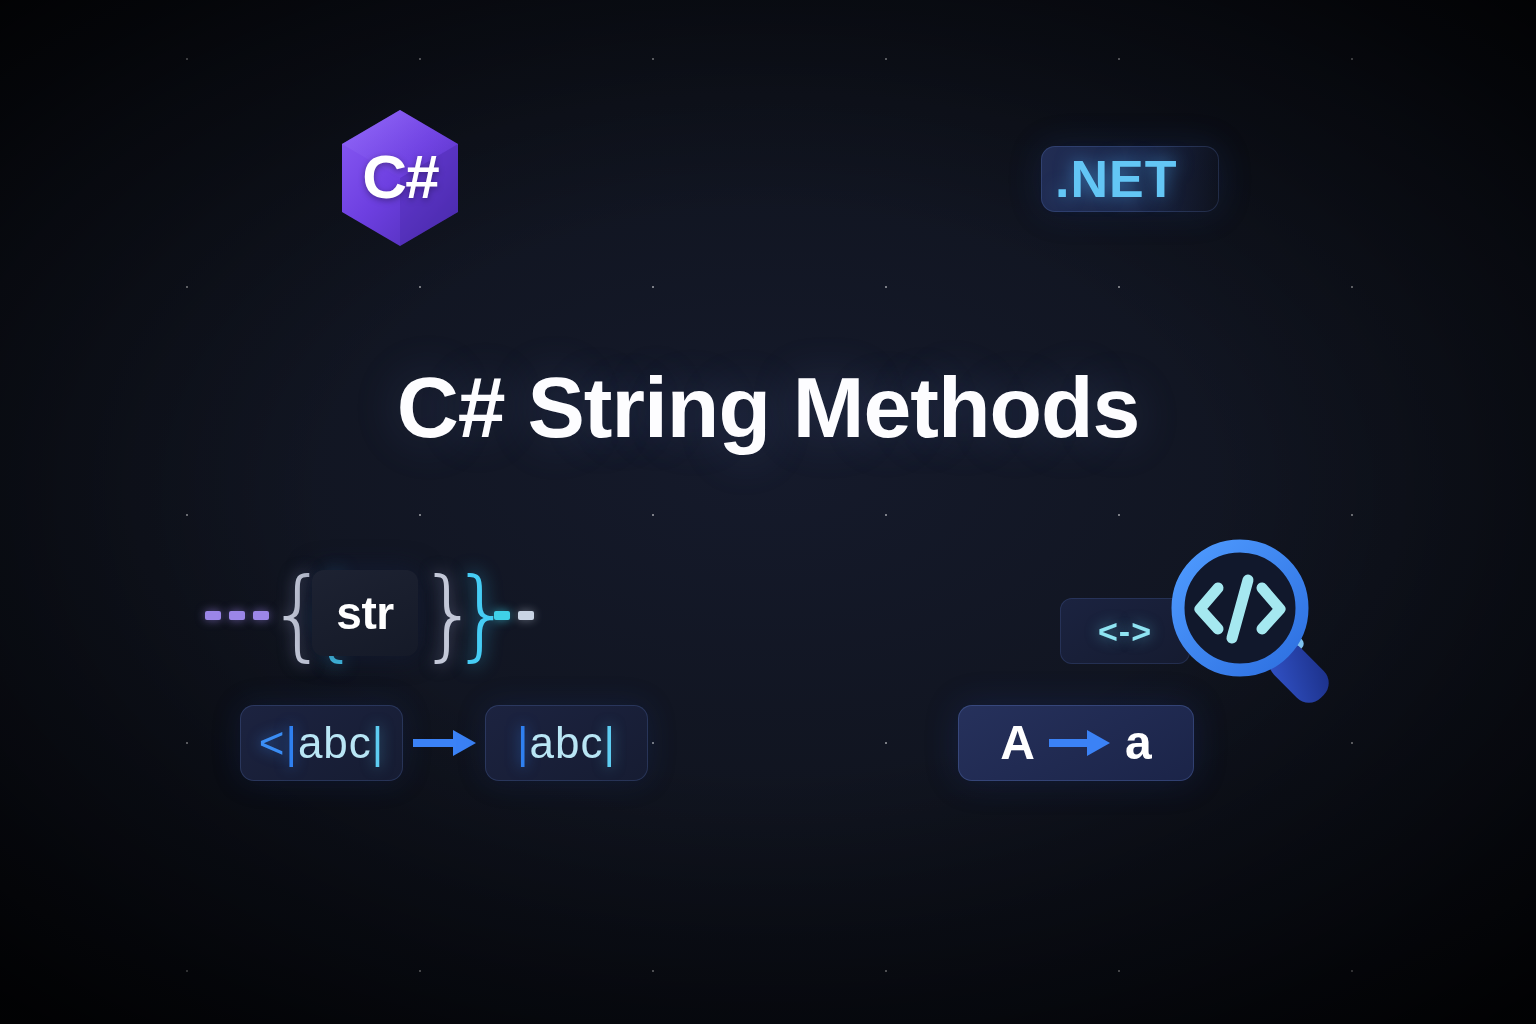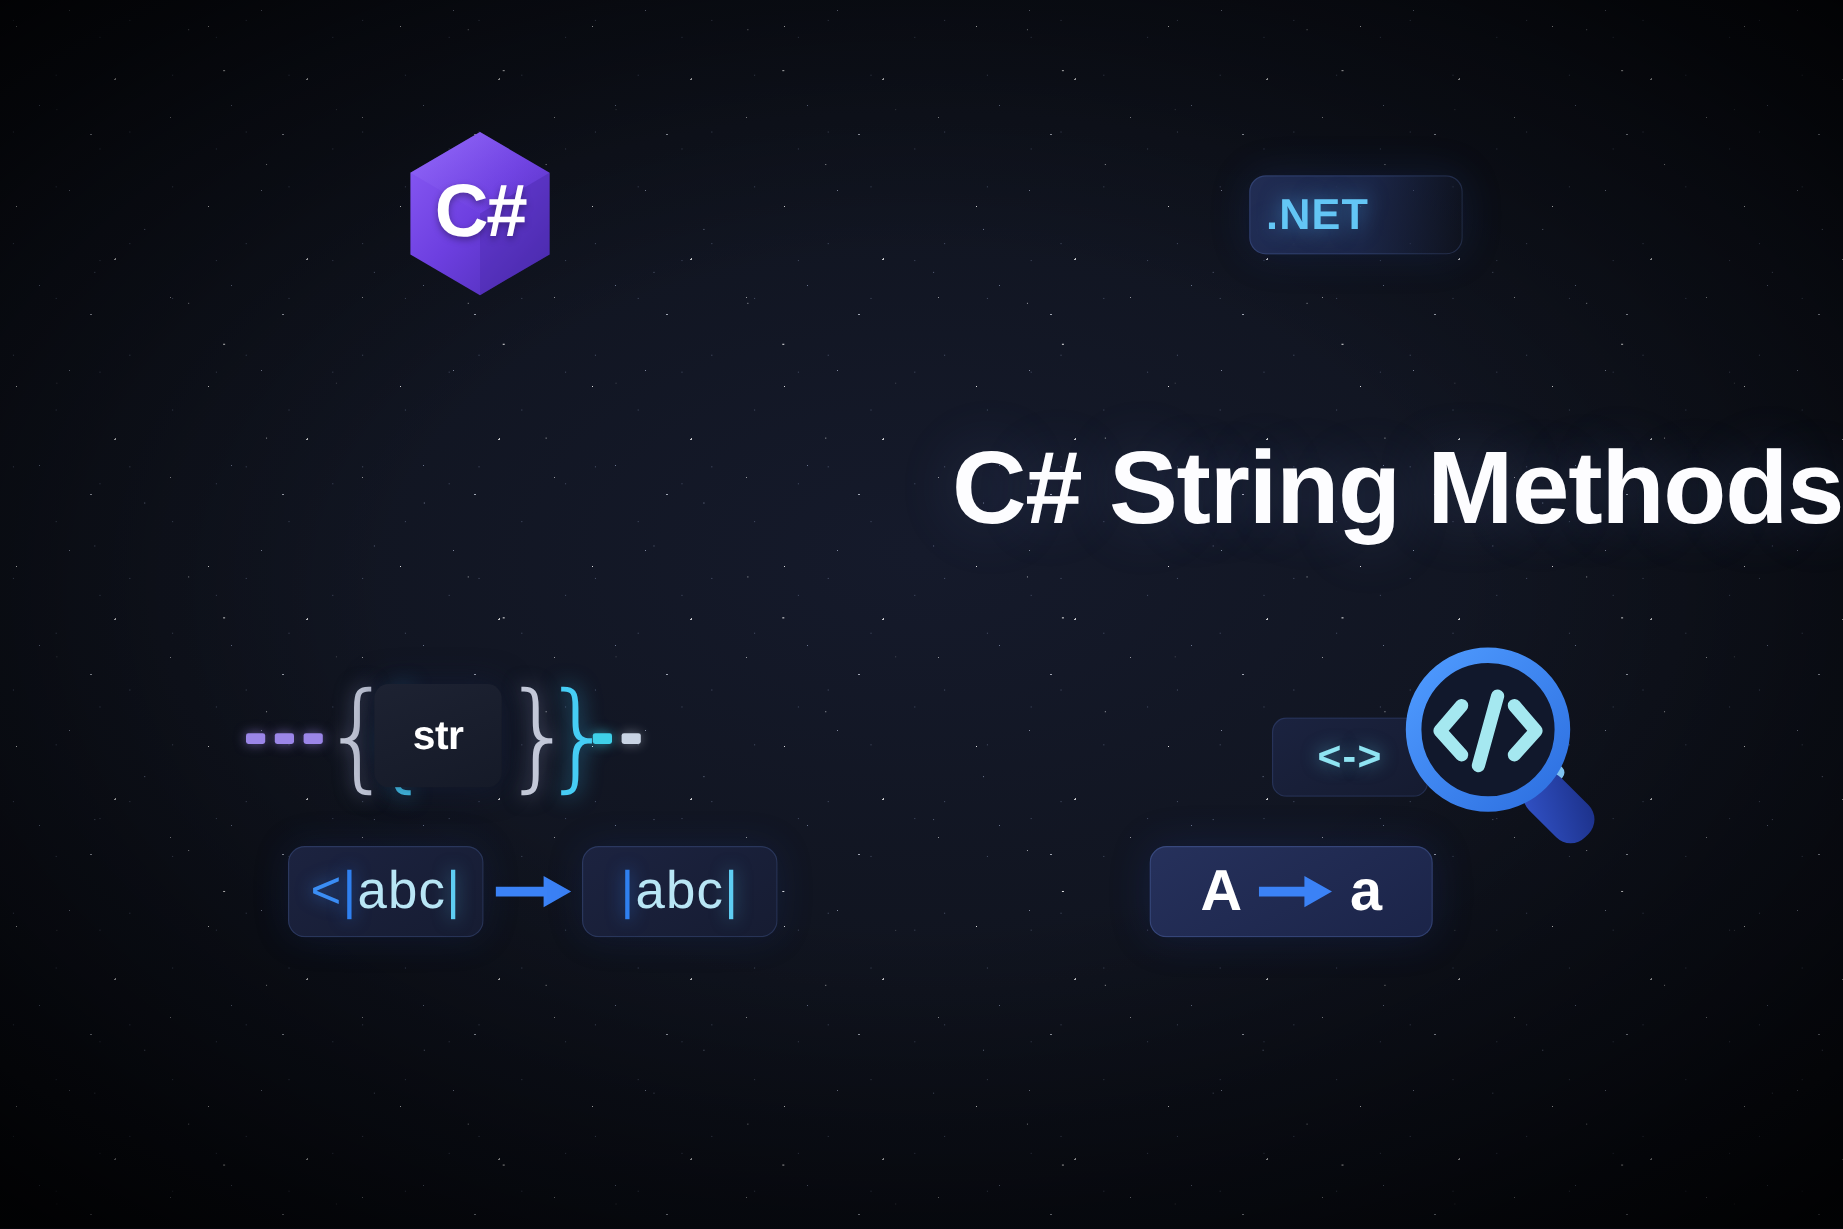--- a/index.html
+++ b/index.html
@@ -94,34 +94,34 @@
     width: 178px;
     height: 66px;
     border-radius: 14px;
     background: linear-gradient(100deg, rgba(34,46,86,.96) 0%, rgba(30,42,80,.82) 55%, rgba(24,33,64,.12) 100%);
     box-shadow: inset 0 0 0 1px rgba(104,138,214,.22), 0 0 34px rgba(40,80,170,.18);
     display: flex;
     align-items: center;
   }
   #dotnet-badge .txt {
     color: #63c6f5;
-    font-size: 36px;
+    font-size: 52px;
     font-weight: bold;
     letter-spacing: 1px;
     padding-left: 14px;
     text-shadow: 0 0 18px rgba(80,180,255,.55);
   }
 
   
   #page-title {
     position: absolute;
     left: 0;
     right: 0;
     top: 300px;
-    text-align: right;
+    text-align: center;
     color: #fdfdff;
     font-size: 86px;
     font-weight: bold;
     letter-spacing: -1px;
     text-shadow: 0 0 48px rgba(120,150,230,.22);
   }
 
   
   #str-group {
     position: absolute;
@@ -155,21 +155,21 @@
     height: 86px;
     border-radius: 12px;
     background: linear-gradient(160deg, #1d2232 0%, #151a28 100%);
     display: flex;
     align-items: center;
     justify-content: center;
     box-shadow: 0 0 26px rgba(20,30,60,.6);
   }
   #str-box .txt {
     color: #ffffff;
-    font-size: 34px;
+    font-size: 46px;
     font-weight: bold;
     letter-spacing: -0.5px;
   }
 
   
   .code-chip {
     position: absolute;
     top: 705px;
     height: 76px;
     border-radius: 14px;

